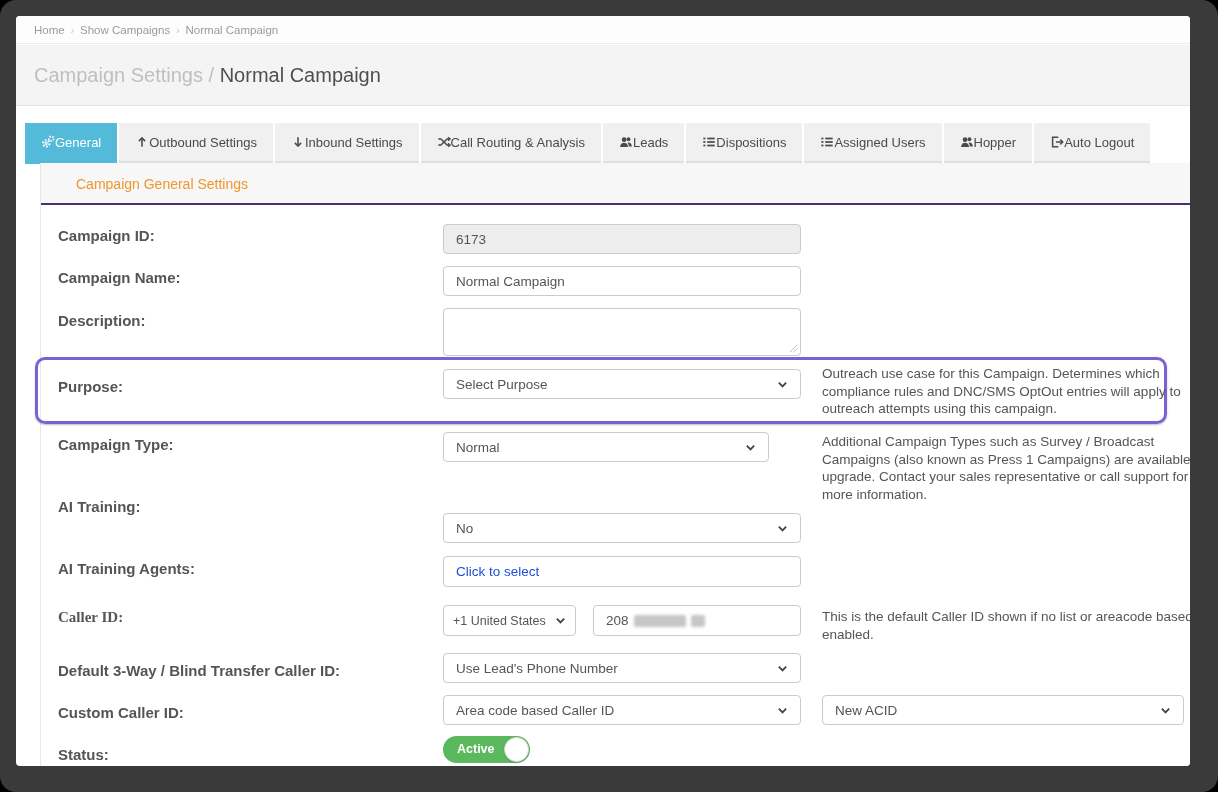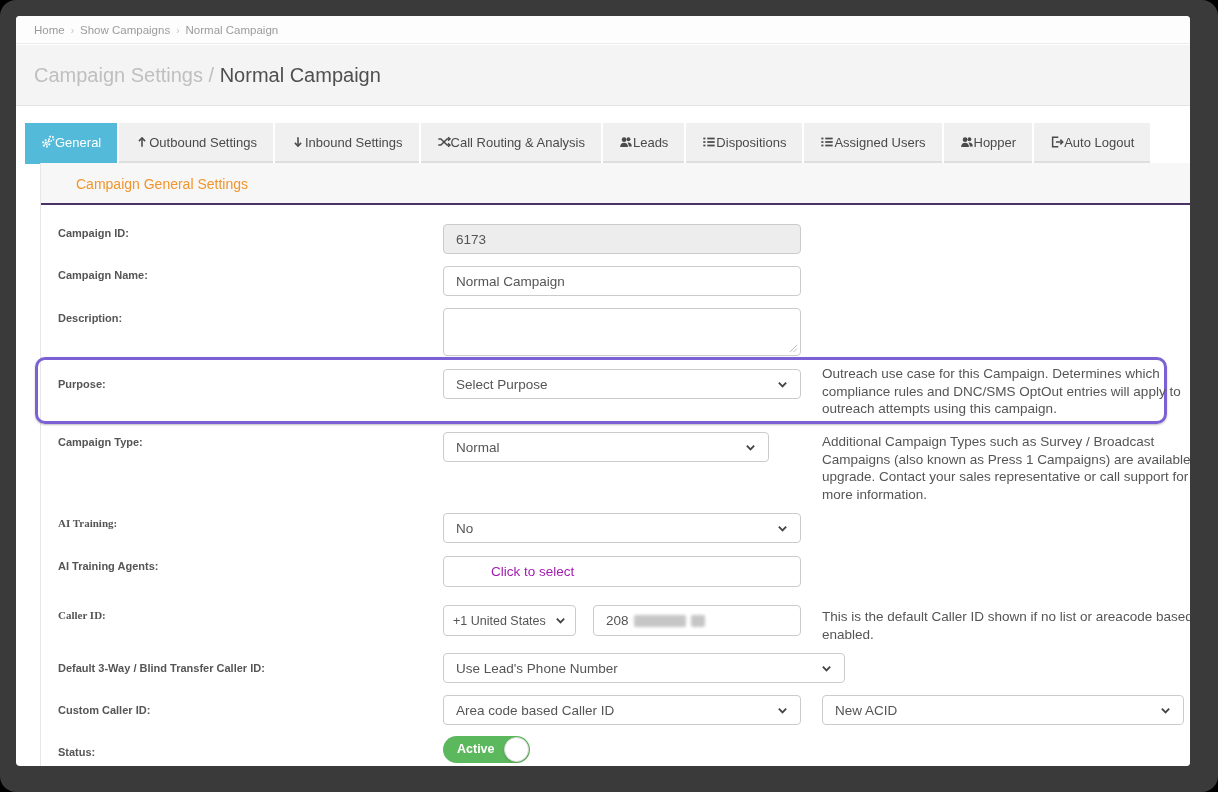--- a/index.html
+++ b/index.html
@@ -23,24 +23,24 @@
   .tab { display:flex; align-items:center; gap:0; padding:0 16px; height:41px; background:#f0f0f0; border-bottom:3px solid #dedede; color:#4a4a4a; font-size:13px; cursor:pointer; }
   .tab.active { background:#53bada; border-bottom:3px solid #53bada; color:#fff; }
   .tab .ticon { width:14px; height:14px; flex:0 0 auto; }
 
   
   .panel { position:absolute; left:24px; top:147px; width:1240px; height:603px; background:#fff; border-left:1px solid #e7e7e7; }
   .panel-header { position:absolute; left:0; top:0; width:100%; height:42px; background:#f7f7f8; border-bottom:2px solid #4a3266; }
   .panel-title { position:absolute; left:35px; top:13px; font-size:14px; color:#f0962c; }
 
   
-  .flabel { position:absolute; font-size:11px; font-weight:700; color:#555; }
+  .flabel { position:absolute; font-size:15px; font-weight:700; color:#555; }
   .control { position:absolute; background:#fff; border:1px solid #cbcbcb; border-radius:4px; font-size:13.5px; color:#555; display:flex; align-items:center; padding:0 12px; }
   .control.disabled { background:#ededed; }
-  .control .ph { color:#a21caf;margin-left:35px; }
+  .control .ph { color:#1d4ed8; }
   .select { justify-content:space-between; cursor:pointer; }
   .chev { width:11px; height:11px; flex:0 0 auto; }
   .textarea { align-items:flex-start; padding-top:6px; position:absolute; }
   .resize-grip { position:absolute; right:2px; bottom:2px; width:9px; height:9px; }
 
   .help { position:absolute; font-size:13.5px; color:#555; line-height:17.5px; }
   .help div { white-space:nowrap; }
 
   .hl-box { position:absolute; border:3px solid #7b61d4; border-radius:10px; box-shadow:0 1px 2px rgba(0,0,0,.25); }
 
@@ -218,21 +218,21 @@
           <use href="#i-chevron"></use>
         </svg>
   </div>
   <div class="help" style="left:806px; top:417px;">
     <div>Additional Campaign Types such as Survey / Broadcast</div>
     <div>Campaigns (also known as Press 1 Campaigns) are available upon</div>
     <div>upgrade. Contact your sales representative or call support for</div>
     <div>more information.</div>
   </div>
 
-  <div class="flabel" style="left:42px; top:501px;font-family:Liberation Serif, serif;">AI Training:</div>
+  <div class="flabel" style="left:42px; top:482px;">AI Training:</div>
   <div class="control select" style="left:427px; top:497px; width:358px; height:30px;">
     <span>No</span>
     <svg class="chev" viewBox="0 0 12 12">
           <use href="#i-chevron"></use>
         </svg>
   </div>
 
   <div class="flabel" style="left:42px; top:544px;">AI Training Agents:</div>
   <div class="control" style="left:427px; top:540px; width:358px; height:31px;">
         <span class="ph">Click to select</span>
@@ -249,21 +249,21 @@
     <span>208</span>
     <span class="blur-chunk" style="width:52px;"></span>
     <span class="blur-chunk" style="width:14px;"></span>
   </div>
   <div class="help" style="left:806px; top:592px;">
     <div>This is the default Caller ID shown if no list or areacode based Caller ID is</div>
     <div>enabled.</div>
   </div>
 
   <div class="flabel" style="left:42px; top:646px;">Default 3-Way / Blind Transfer Caller ID:</div>
-  <div class="control select" style="left:427px; top:637px; width:402px; height:30px;">
+  <div class="control select" style="left:427px; top:637px; width:358px; height:30px;">
     <span>Use Lead's Phone Number</span>
     <svg class="chev" viewBox="0 0 12 12">
           <use href="#i-chevron"></use>
         </svg>
   </div>
 
   <div class="flabel" style="left:42px; top:688px;">Custom Caller ID:</div>
   <div class="control select" style="left:427px; top:679px; width:358px; height:30px;">
     <span>Area code based Caller ID</span>
     <svg class="chev" viewBox="0 0 12 12">

